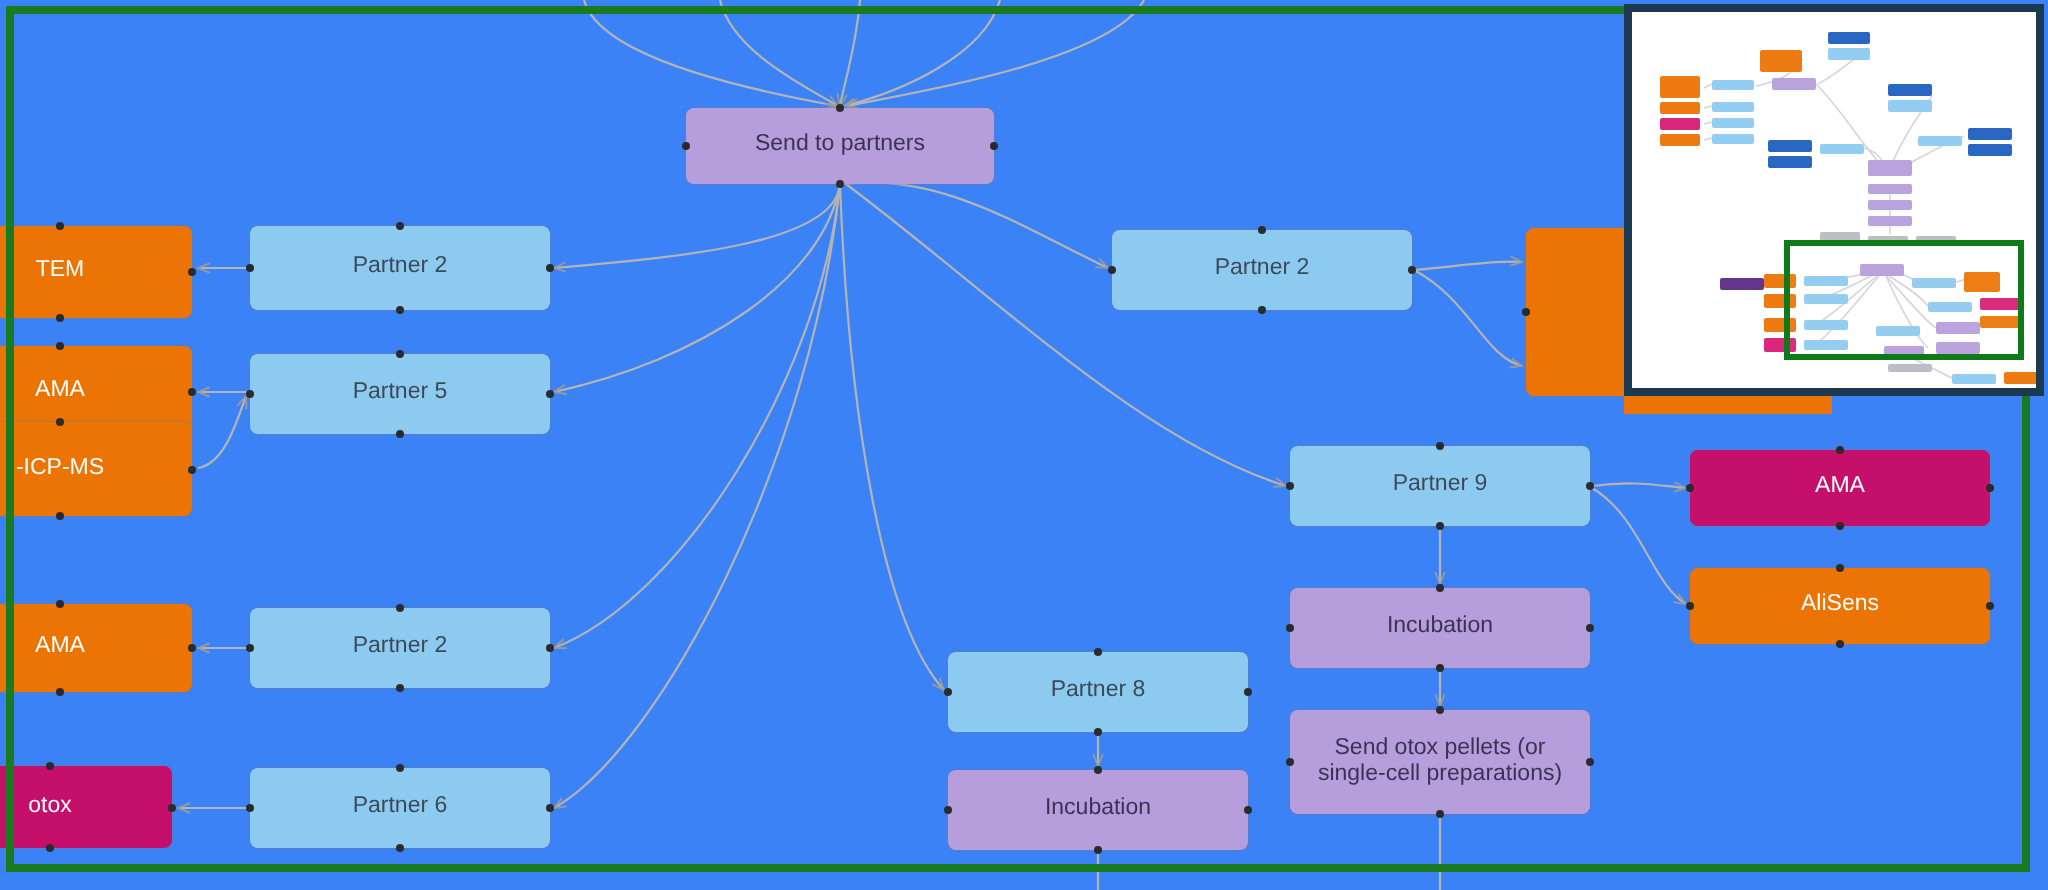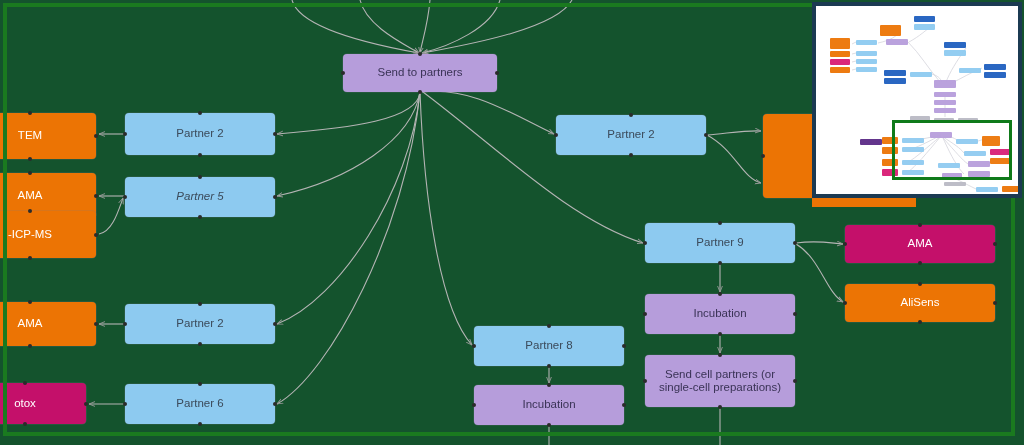--- a/index.html
+++ b/index.html
@@ -5,21 +5,21 @@
   html, body {
     margin: 0;
     padding: 0;
     background: #ffffff;
     font-family: "Liberation Sans", sans-serif;
   }
   #stage {
     position: relative;
     width: 1024px;
     height: 445px;
-    background: #14532d;
+    background: #3b82f6;
     overflow: hidden;
   }
   
   #canvas-frame {
     position: absolute;
     left: 3px;
     top: 3px;
     width: 1012px;
     height: 433px;
     border: 4px solid #1a7a1f;
@@ -191,21 +191,21 @@
       </div>
       <div class="port" style="left: 30px; top: 173px;"></div>
       <div class="port" style="left: 30px; top: 218px;"></div>
       <div class="port" style="left: 96px; top: 195.5px;"></div>
       <div class="node n-orange" style="left: -36px; top: 211px; width: 132px; height: 47px;">
         <span>-ICP-MS</span>
       </div>
       <div class="port" style="left: 30px; top: 211px;"></div>
       <div class="port" style="left: 30px; top: 258px;"></div>
       <div class="port" style="left: 96px; top: 234.5px;"></div>
-      <div class="node n-blue" style="left: 125px; top: 177px; width: 150px; height: 40px; font-style: italic;">
+      <div class="node n-blue" style="left: 125px; top: 177px; width: 150px; height: 40px;">
         <span>Partner 5</span>
       </div>
       <div class="port" style="left: 200px; top: 177px;"></div>
       <div class="port" style="left: 200px; top: 217px;"></div>
       <div class="port" style="left: 125px; top: 197px;"></div>
       <div class="port" style="left: 275px; top: 197px;"></div>
       <div class="node n-orange" style="left: -36px; top: 302px; width: 132px; height: 44px;">
         <span>AMA</span>
       </div>
       <div class="port" style="left: 30px; top: 302px;"></div>
@@ -251,21 +251,21 @@
       <div class="port" style="left: 795px; top: 243px;"></div>
       <div class="node n-purple" style="left: 645px; top: 294px; width: 150px; height: 40px;">
         <span>Incubation</span>
       </div>
       <div class="port" style="left: 720px; top: 294px;"></div>
       <div class="port" style="left: 720px; top: 334px;"></div>
       <div class="port" style="left: 645px; top: 314px;"></div>
       <div class="port" style="left: 795px; top: 314px;"></div>
       <div class="node n-purple" style="left: 645px; top: 355px; width: 150px; height: 52px;">
         <span>
-          <div>Send cell partners (or</div>
+          <div>Send otox pellets (or</div>
           <div>single-cell preparations)</div>
         </span>
       </div>
       <div class="port" style="left: 720px; top: 355px;"></div>
       <div class="port" style="left: 720px; top: 407px;"></div>
       <div class="port" style="left: 645px; top: 381px;"></div>
       <div class="port" style="left: 795px; top: 381px;"></div>
       <div class="node n-magenta" style="left: 845px; top: 225px; width: 150px; height: 38px;">
         <span>AMA</span>
       </div>

